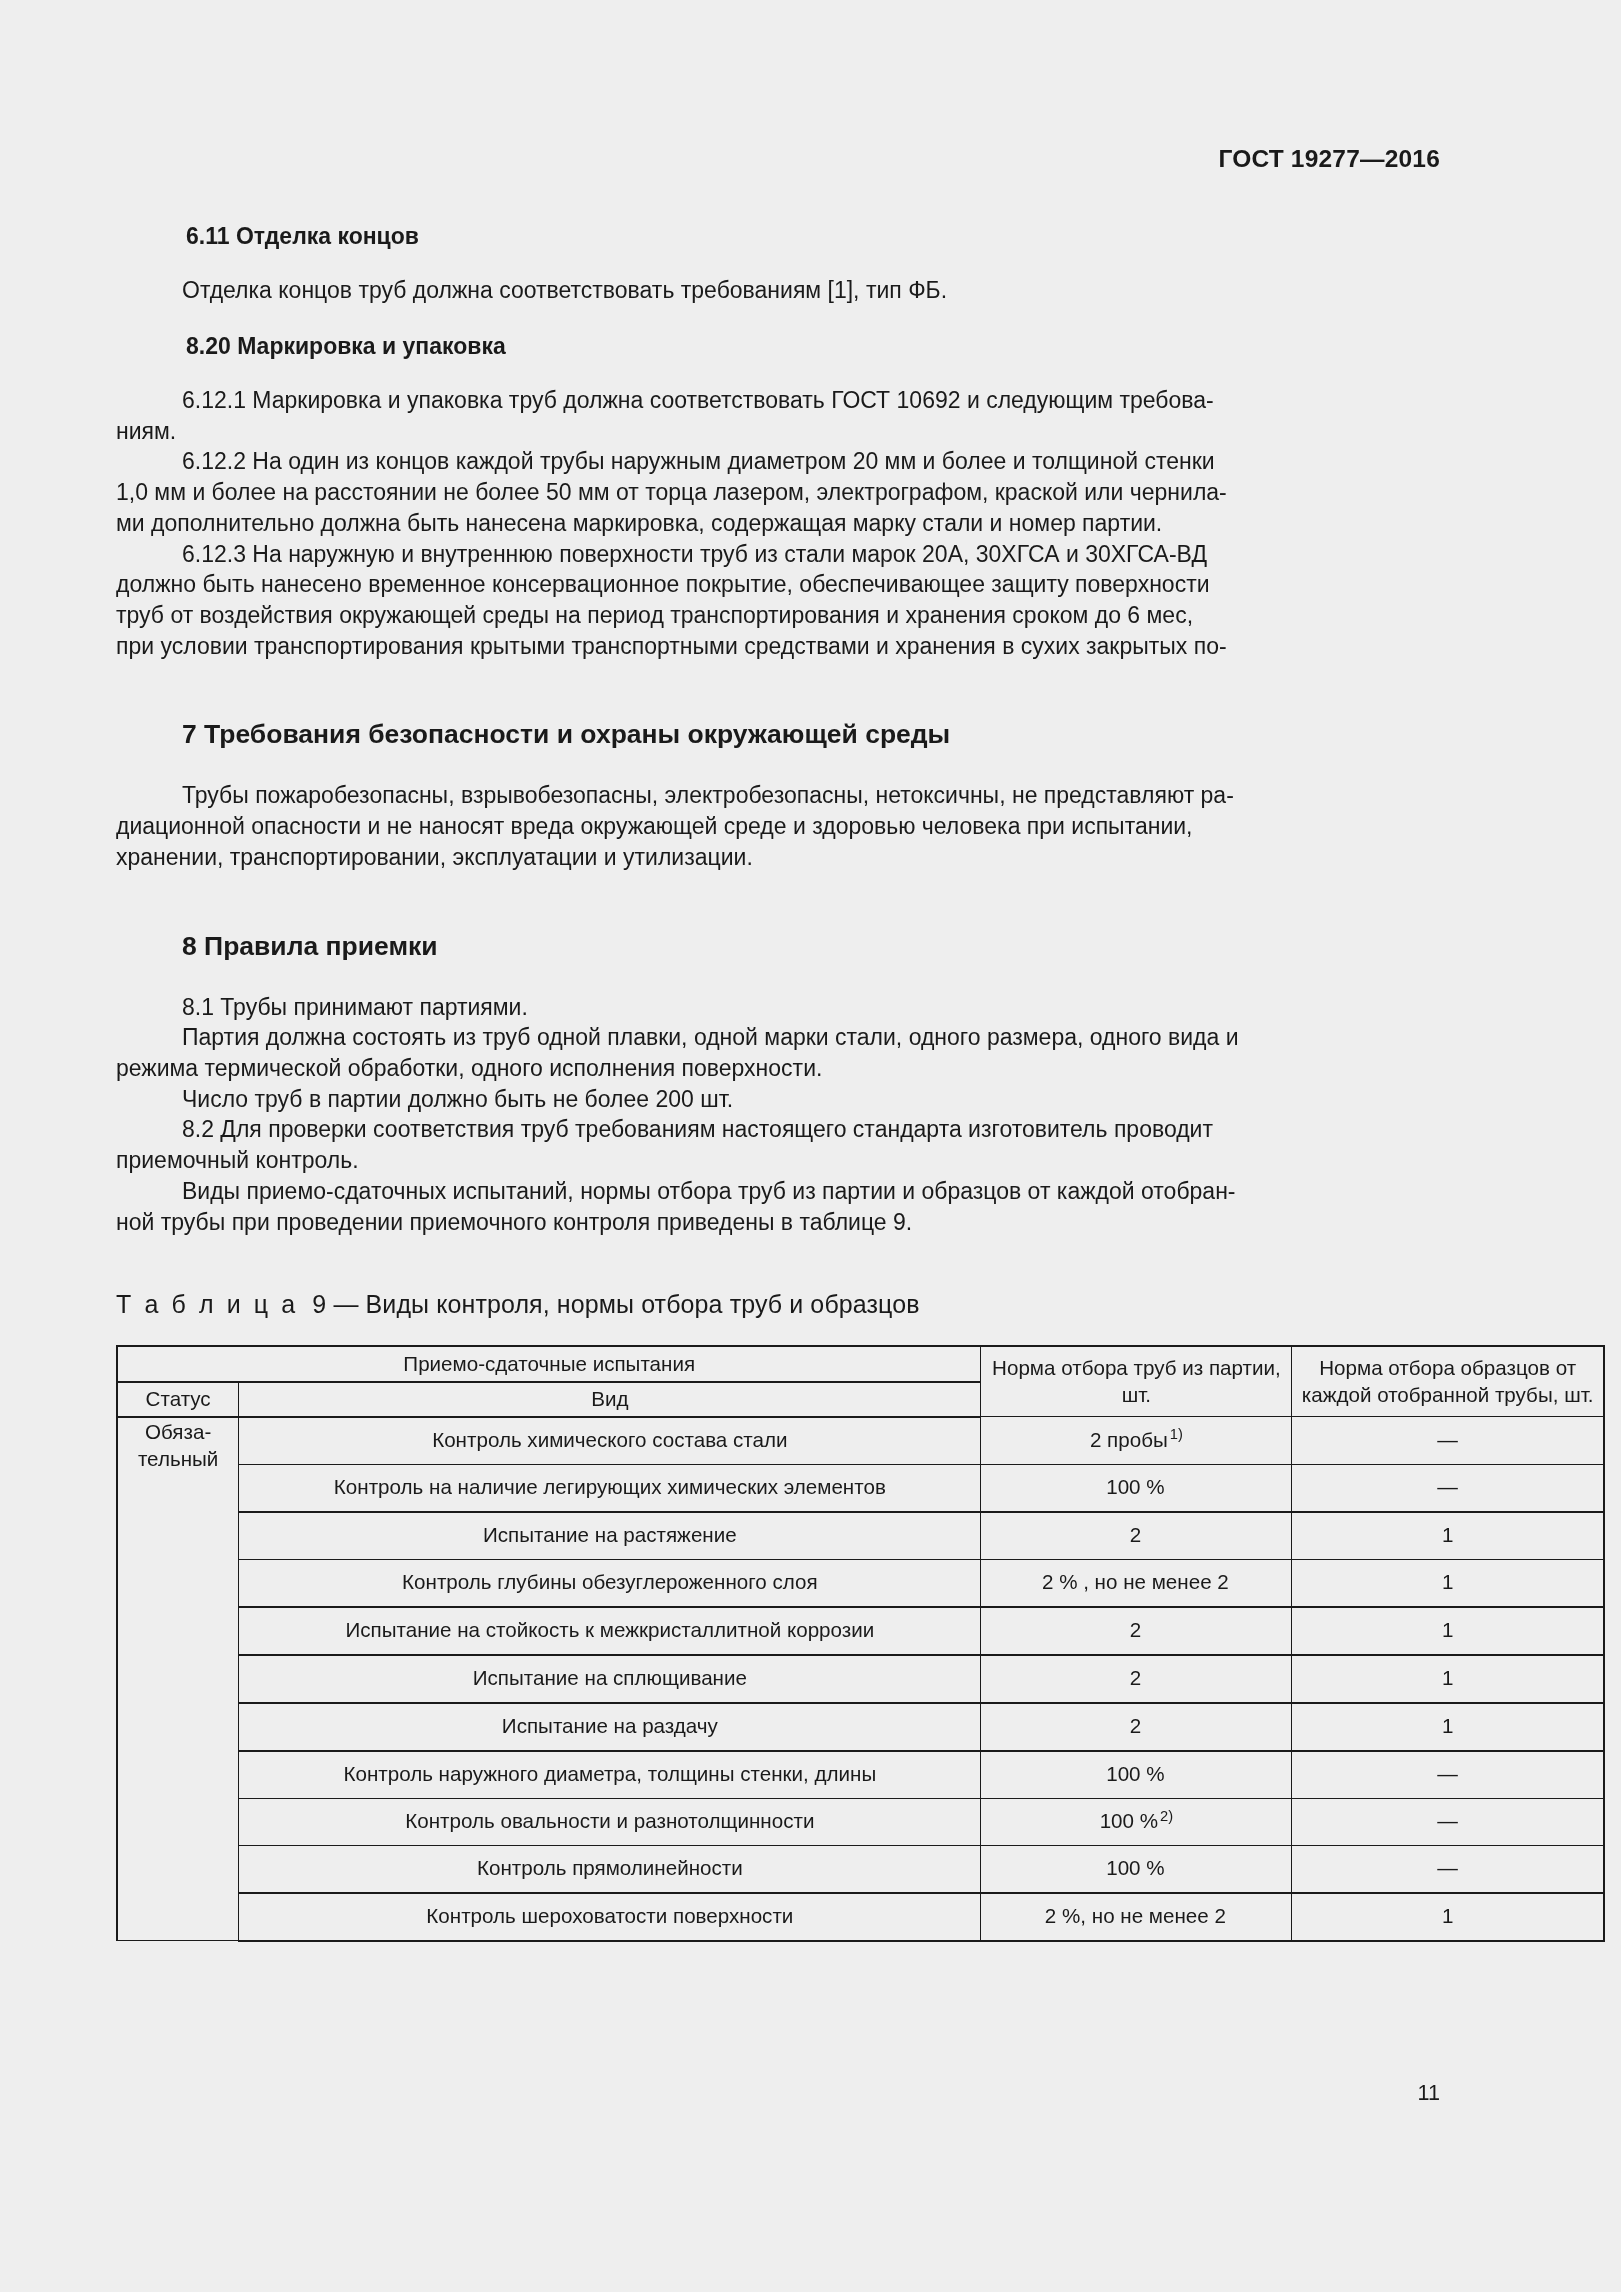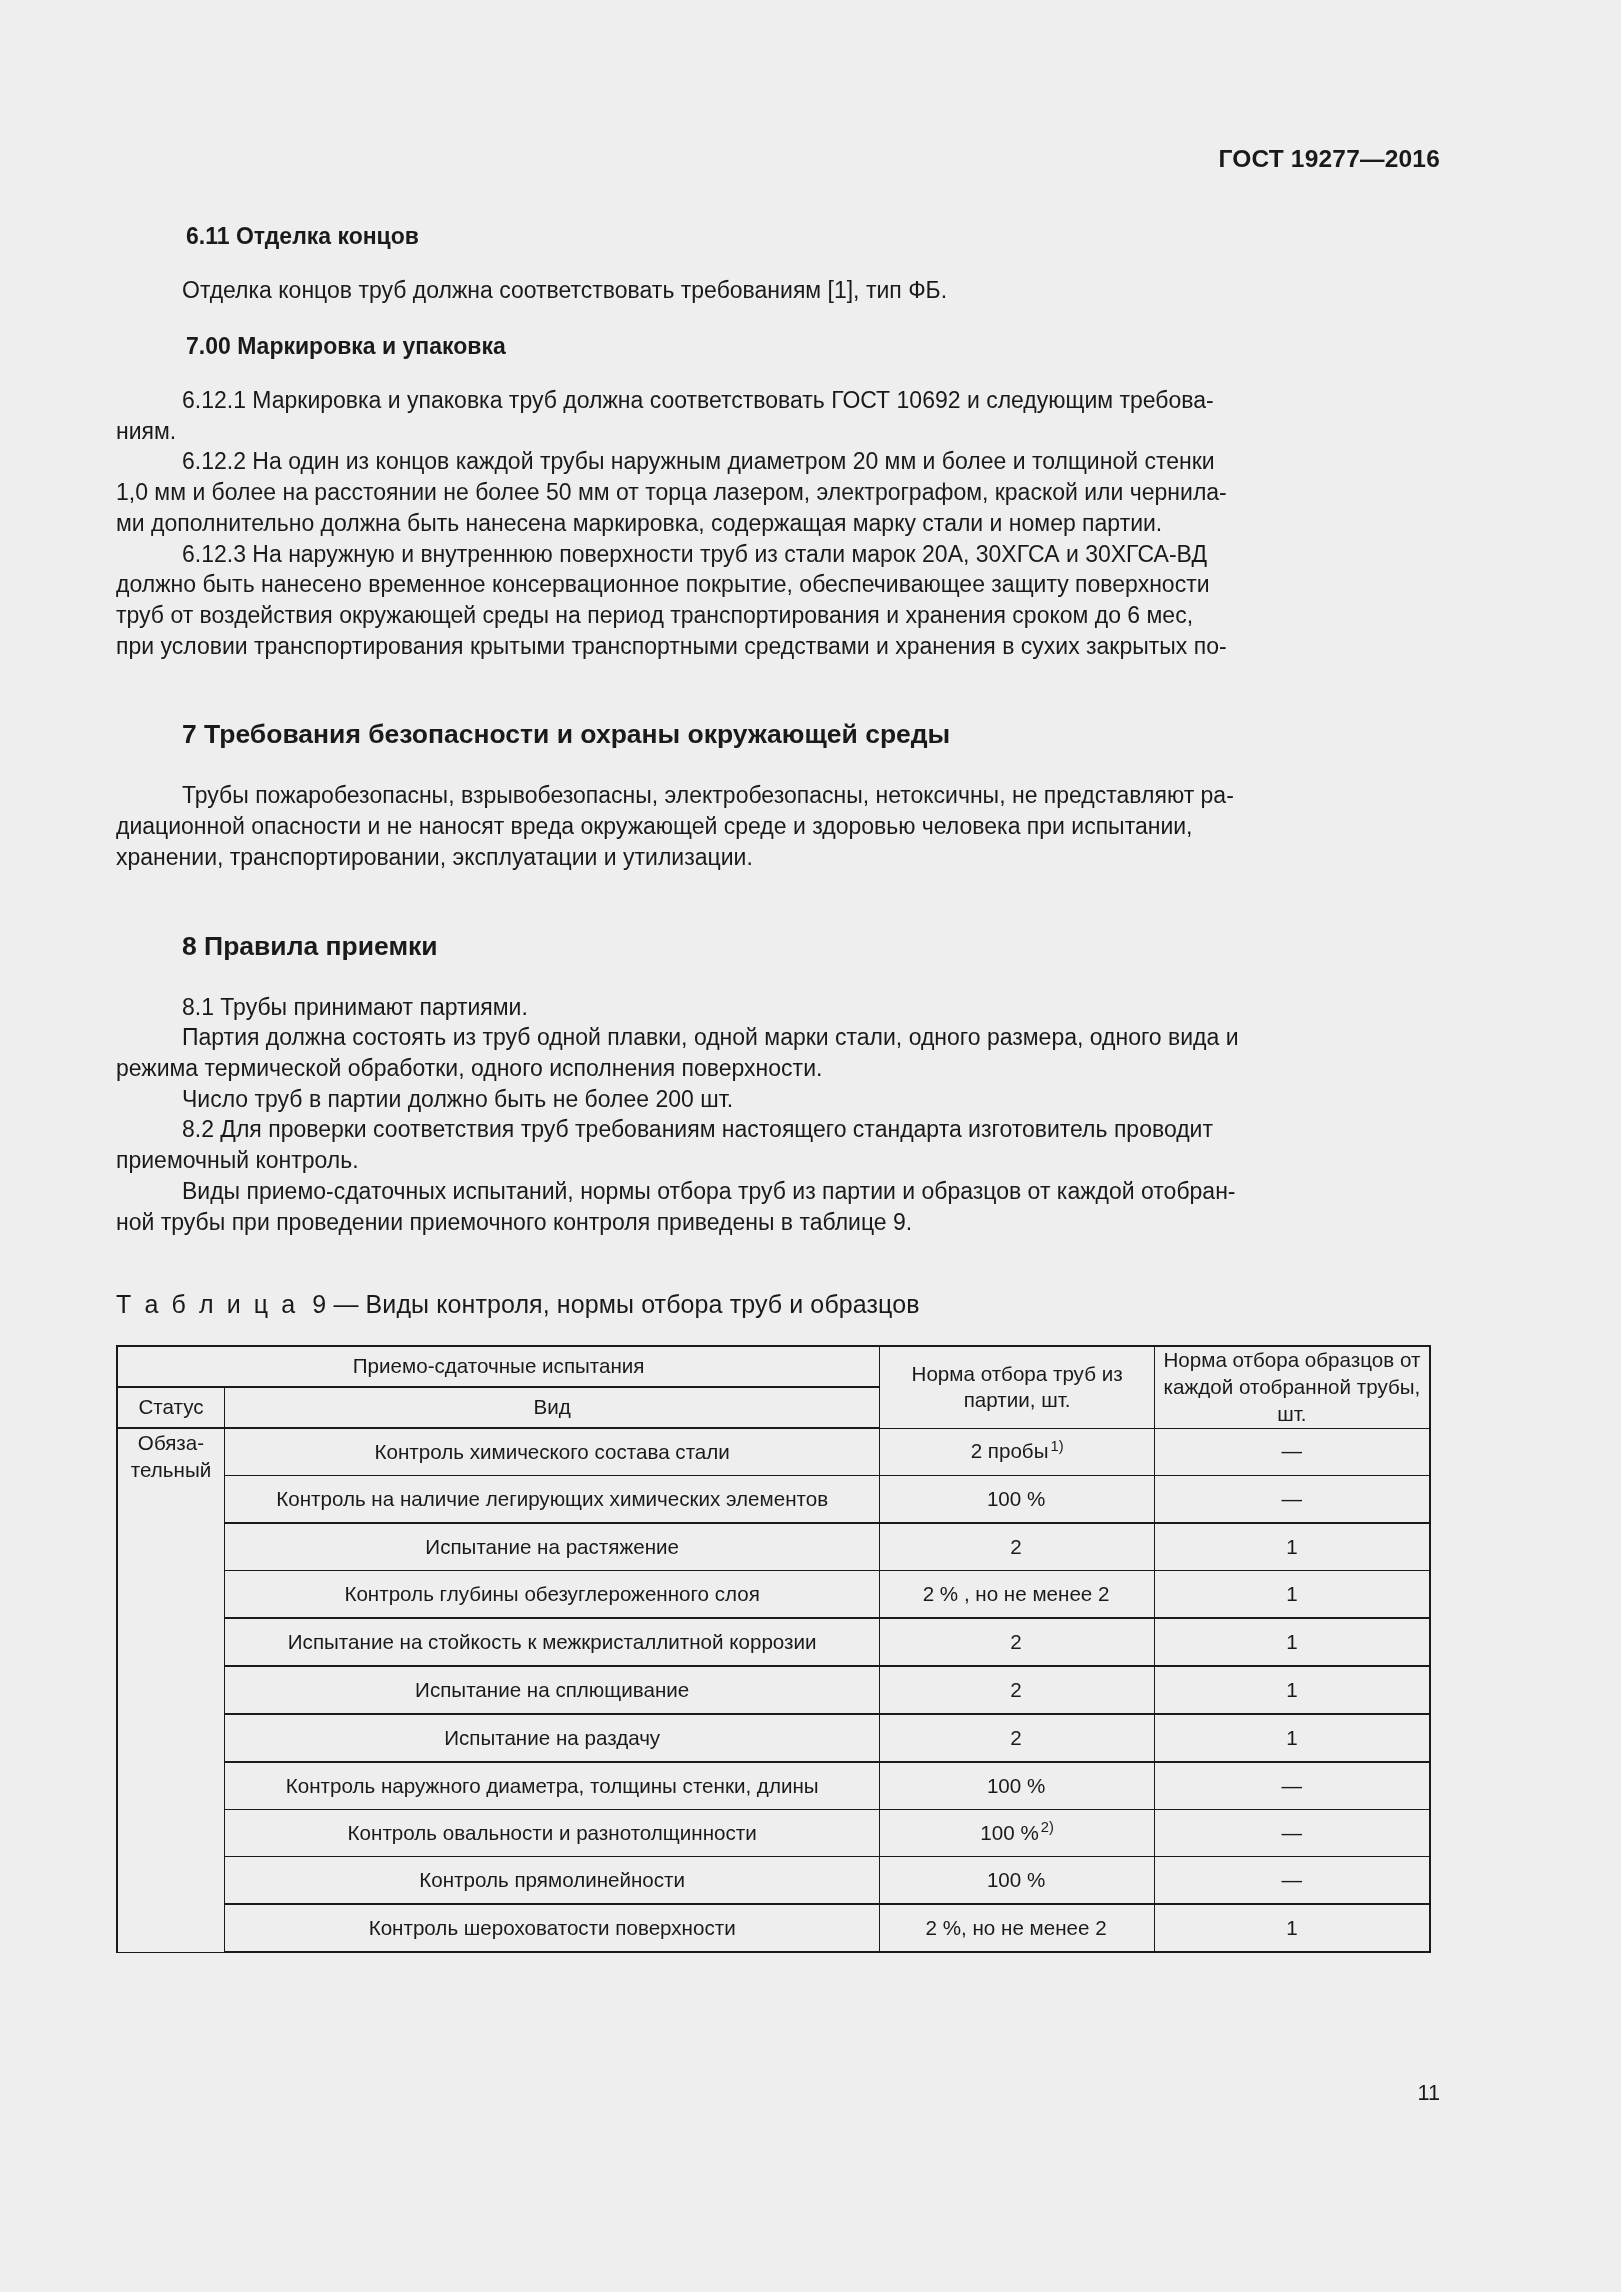--- a/index.html
+++ b/index.html
@@ -86,21 +86,21 @@
   .tbl-caption .spaced {
     letter-spacing: 3.1px;
   }
 
   
   .tbl-wrap {
     margin-top: 24.5px;
   }
   table.t9 {
     border-collapse: collapse;
-    width: 1315px;
+    width: 1489px;
     table-layout: fixed;
     font-size: 20.6px;
   }
   table.t9 td, table.t9 th {
     border: 1.5px solid #1a1a1a;
     font-weight: normal;
     padding: 0;
     background: #eeeeee;
   }
   table.t9 .outer-top { border-top: 2.9px solid #1a1a1a; }
@@ -164,21 +164,21 @@
 
   <div class="header">ГОСТ 19277—2016</div>
 
   <div class="content">
 
     <h3 class="sub">6.11  Отделка концов</h3>
     <div class="sp-after-h3"></div>
     <p class="body ind">Отделка концов труб должна соответствовать требованиям [1], тип ФБ.</p>
 
     <div class="sp-before-h3"></div>
-    <h3 class="sub">7.00  Маркировка и упаковка</h3>
+    <h3 class="sub">8.20  Маркировка и упаковка</h3>
     <div class="sp-after-h3"></div>
 
     <p class="body ind">6.12.1  Маркировка и упаковка труб должна соответствовать ГОСТ 10692 и следующим требова-</p>
     <p class="body noind">ниям.</p>
 
     <p class="body ind">6.12.2  На один из концов каждой трубы наружным диаметром 20 мм и более и толщиной стенки</p>
     <p class="body noind">1,0 мм и более на расстоянии не более 50 мм от торца лазером, электрографом, краской или чернила-</p>
     <p class="body noind">ми дополнительно должна быть нанесена маркировка, содержащая марку стали и номер партии.</p>
 
     <p class="body ind">6.12.3  На наружную и внутреннюю поверхности труб из стали марок 20А, 30ХГСА и 30ХГСА-ВД</p>

